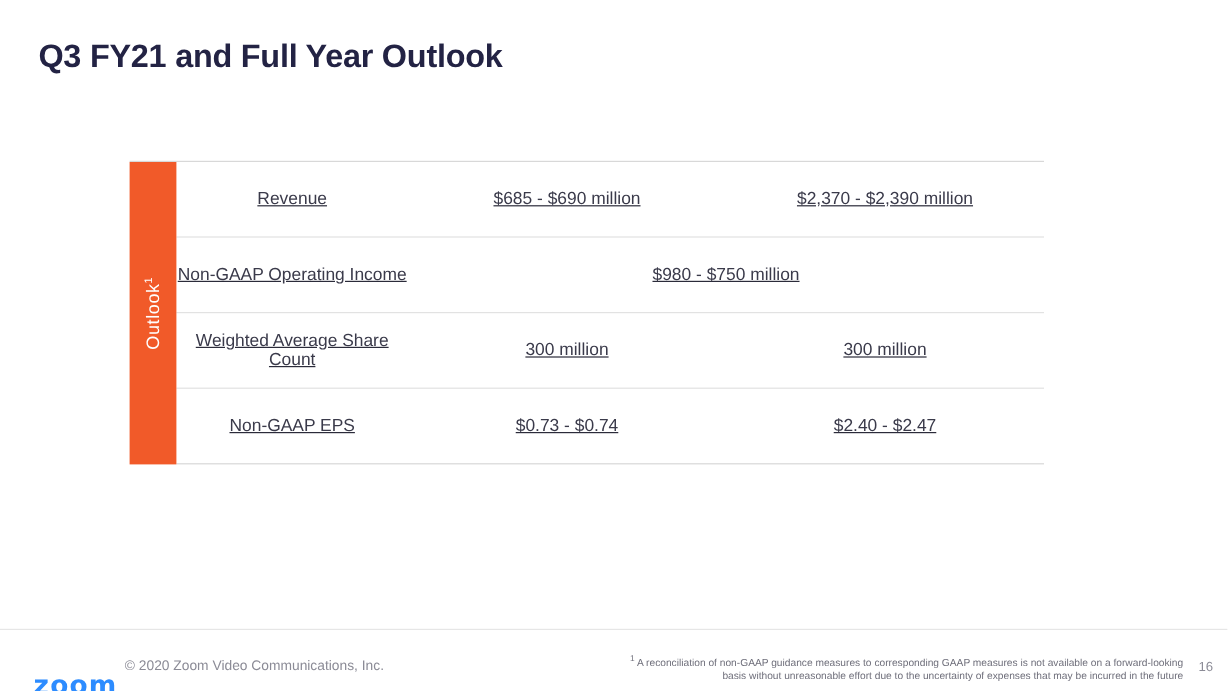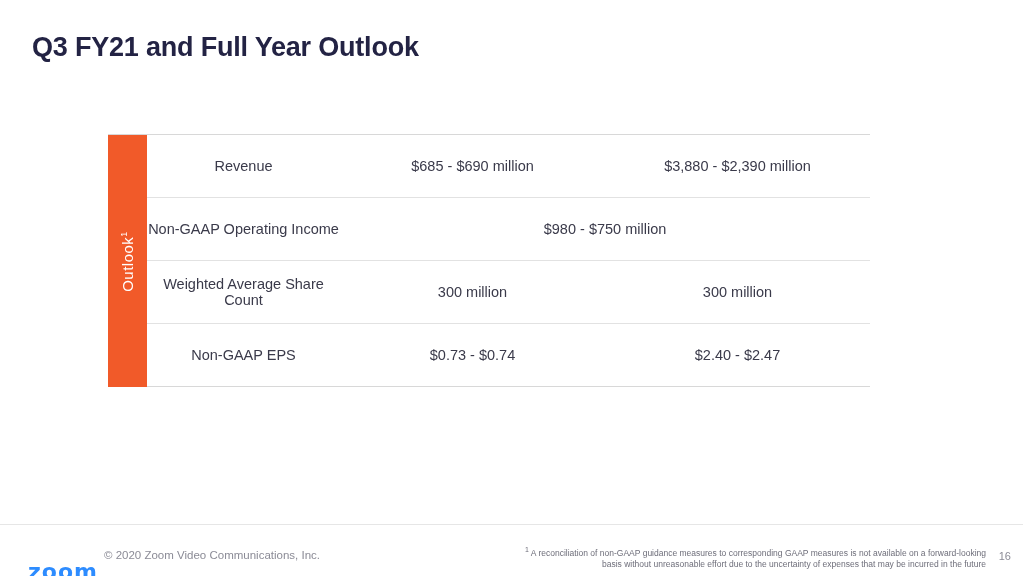--- a/index.html
+++ b/index.html
@@ -73,20 +73,21 @@
     transform: rotate(-90deg);
     white-space: nowrap;
     color: #ffffff;
     font-size: 15px;
     letter-spacing: 0.5px;
   }
   .side-band-text sup { font-size: 9px; }
 
   .rows {
     flex: 1 1 auto;
+    text-decoration: underline;
   }
   .row {
     display: flex;
     align-items: center;
     height: 63px;
     border-bottom: 1px solid #e2e2e2;
   }
   .row:last-child { border-bottom: 1px solid #d8d8d8; }
 
   .row-label {
@@ -163,21 +164,21 @@
 
       <div class="side-band">
         <div class="side-band-text"><span>Outlook</span><sup>1</sup></div>
       </div>
 
       <div class="rows">
 
         <div class="row">
           <div class="row-label">Revenue</div>
           <div class="row-val">$685 - $690 million</div>
-          <div class="row-val">$3,880 - $2,390 million</div>
+          <div class="row-val">$2,370 - $2,390 million</div>
         </div>
 
         <div class="row">
           <div class="row-label">Non-GAAP Operating Income</div>
           <div class="row-val">$980 - $750 million</div>
         </div>
 
         <div class="row">
           <div class="row-label">Weighted Average Share Count</div>
           <div class="row-val">300 million</div>

